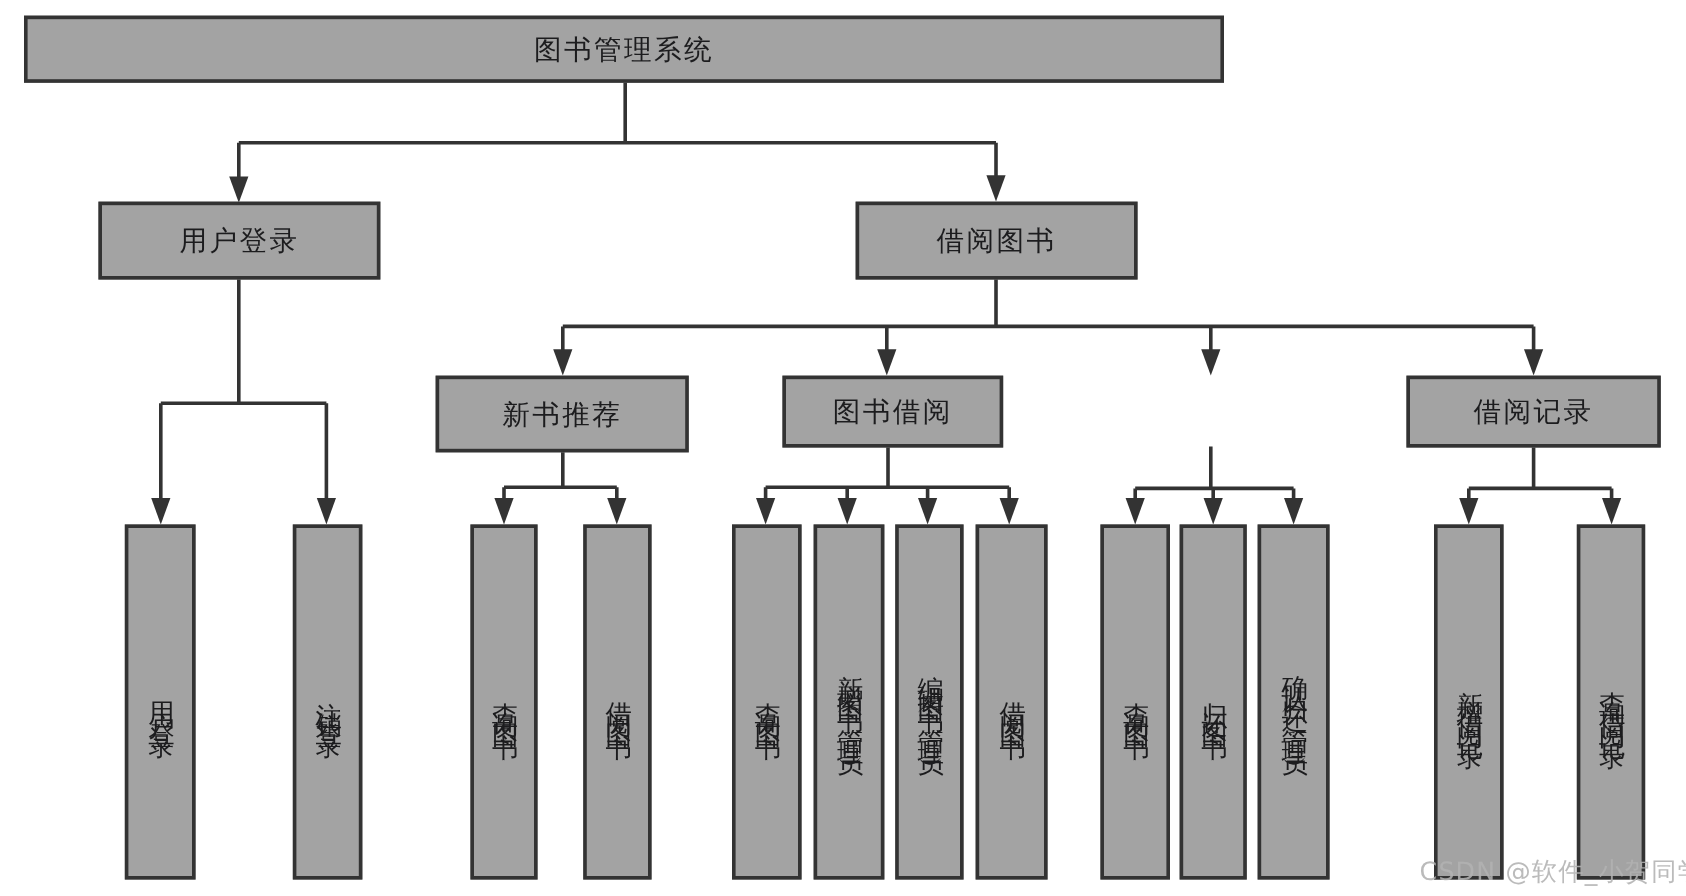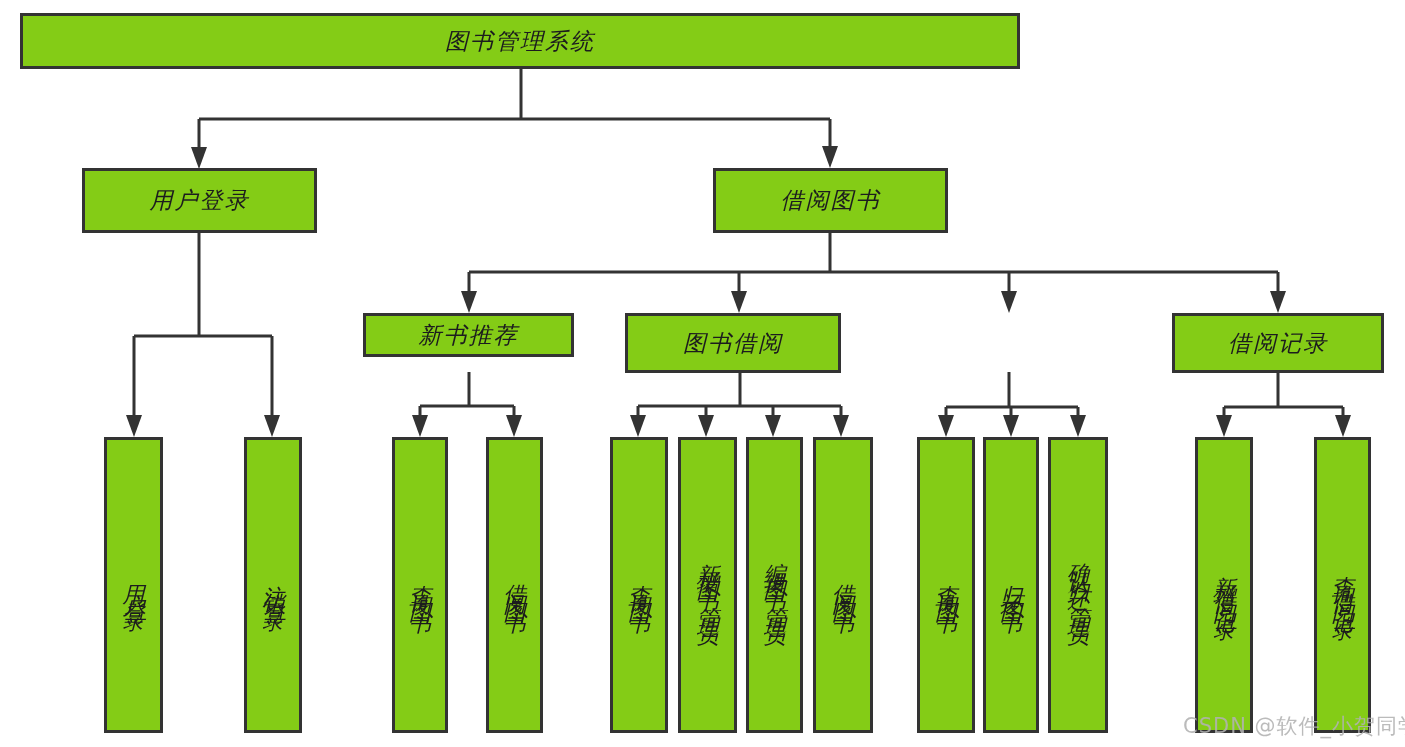--- a/index.html
+++ b/index.html
@@ -14,31 +14,30 @@
   .connectors {
     position: absolute;
     left: 0; top: 0;
     width: 1405px; height: 747px;
     z-index: 1;
   }
   .node {
     position: absolute;
     box-sizing: border-box;
     border: 3px solid #333333;
-    background: #84cc16;
+    background: #a3a3a3;
     color: #1c1c1e;
     display: flex;
     align-items: center;
     justify-content: center;
     z-index: 2;
     font-size: 23px;
     letter-spacing: 2px;
     text-align: center;
     white-space: nowrap;
-    font-style: italic;
   }
   .leaf {
     writing-mode: vertical-rl;
     text-orientation: mixed;
     font-size: 22px;
     letter-spacing: 9px;
     line-height: 1;
     white-space: normal;
   }
   .watermark {
@@ -103,22 +102,22 @@
       <polygon points="1216,415 1232,415 1224,437"></polygon>
       <polygon points="1335,415 1351,415 1343,437"></polygon>
     </g>
   </svg>
 
   <div class="node" style="left:20px; top:13px; width:1000px; height:56px;">图书管理系统</div>
 
   <div class="node" style="left:82px; top:168px; width:235px; height:65px;">用户登录</div>
   <div class="node" style="left:713px; top:168px; width:235px; height:65px;">借阅图书</div>
 
-  <div class="node" style="left:363px; top:313px; width:211px; height:44px;">新书推荐</div>
-  <div class="node" style="left:625px; top:313px; width:216px; height:60px;">图书借阅</div>
+  <div class="node" style="left:363px; top:313px; width:211px; height:64px;">新书推荐</div>
+  <div class="node" style="left:652px; top:313px; width:184px; height:60px;">图书借阅</div>
   <div class="node" style="left:1172px; top:313px; width:212px; height:60px;">借阅记录</div>
 
   <div class="node leaf" style="left:104px; top:437px; width:59px; height:296px;">用户登录</div>
   <div class="node leaf" style="left:244px; top:437px; width:58px; height:296px;">注销登录</div>
 
   <div class="node leaf" style="left:392px; top:437px; width:56px; height:296px;">查询图书</div>
   <div class="node leaf" style="left:486px; top:437px; width:57px; height:296px;">借阅图书</div>
 
   <div class="node leaf" style="left:610px; top:437px; width:58px; height:296px;">查询图书</div>
   <div class="node leaf" style="left:678px; top:437px; width:59px; height:296px;">新增图书（管理员）</div>

